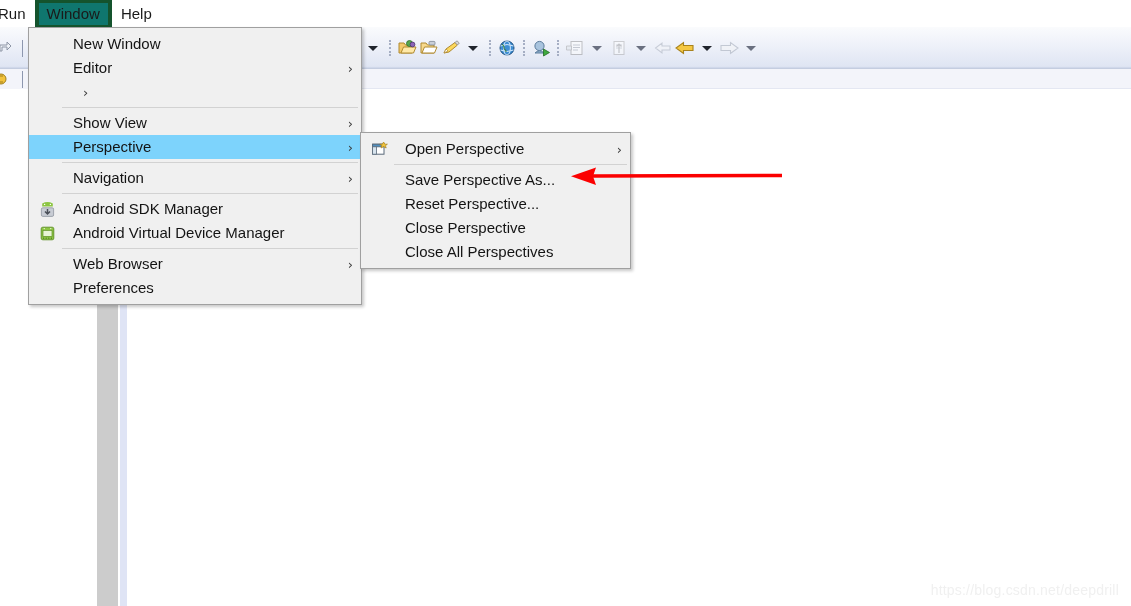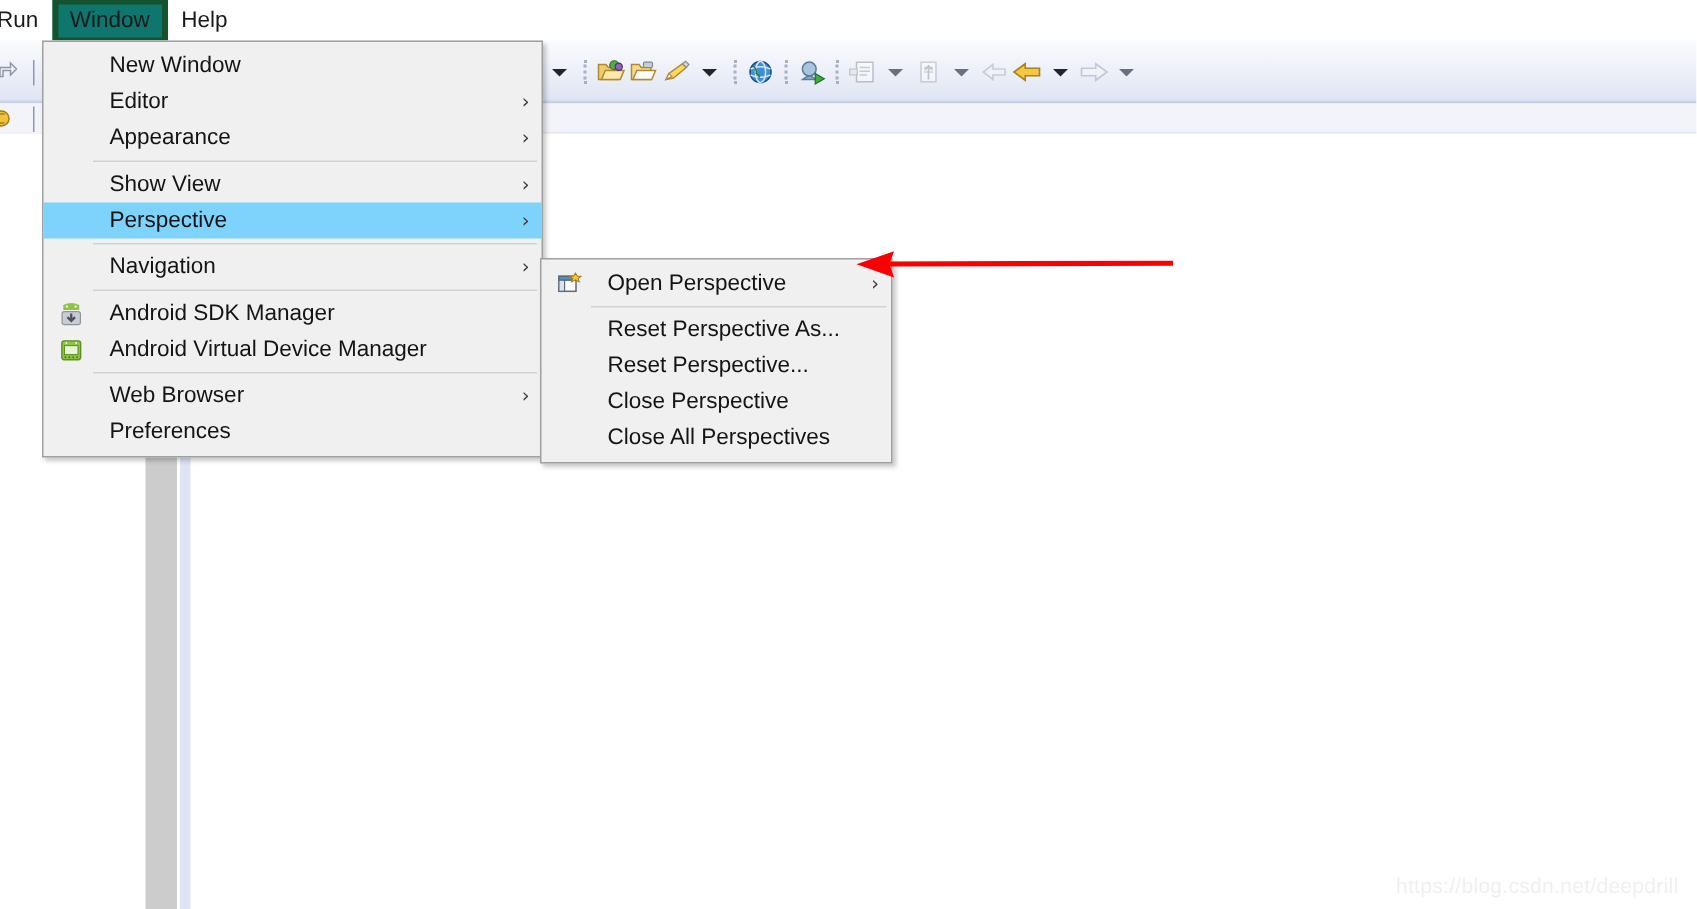--- a/index.html
+++ b/index.html
@@ -124,24 +124,23 @@
     box-shadow: 2px 2px 3px rgba(0,0,0,0.22);
     z-index: 40;
   }
   #window-menu {
     left: 28px; top: 27px;
     width: 334px;
     padding: 4px 0 4px 0;
   }
   #perspective-menu {
     left: 360px; top: 132px;
-    width: 235px;
+    width: 271px;
     padding: 4px 0 4px 0;
     z-index: 50;
-    margin-top: 40px;
   }
   .mi {
     position: relative;
     display: flex;
     align-items: center;
     height: 24px;
     padding: 0 8px 0 0;
     font-size: 15px;
     color: #141414;
     white-space: nowrap;
@@ -351,21 +350,20 @@
     </div>
 
     <div class="mi">
       <span class="ico"></span>
       <span class="lbl">Editor</span>
       <span class="arrow">›</span>
     </div>
 
     <div class="mi">
       <span class="ico"></span>
-      <span class="lbl">Appearance</span>
       <span class="arrow">›</span>
     </div>
 
     <div class="msep"></div>
 
     <div class="mi">
       <span class="ico"></span>
       <span class="lbl">Show View</span>
       <span class="arrow">›</span>
     </div>
@@ -442,21 +440,21 @@
       </span>
       <span class="lbl">Open Perspective</span>
       <span class="arrow">›</span>
     </div>
 
     <div class="msep"></div>
 
 
     <div class="mi">
       <span class="ico"></span>
-      <span class="lbl">Reset Perspective As...</span>
+      <span class="lbl">Save Perspective As...</span>
     </div>
 
     <div class="mi">
       <span class="ico"></span>
       <span class="lbl">Reset Perspective...</span>
     </div>
 
     <div class="mi">
       <span class="ico"></span>
       <span class="lbl">Close Perspective</span>

